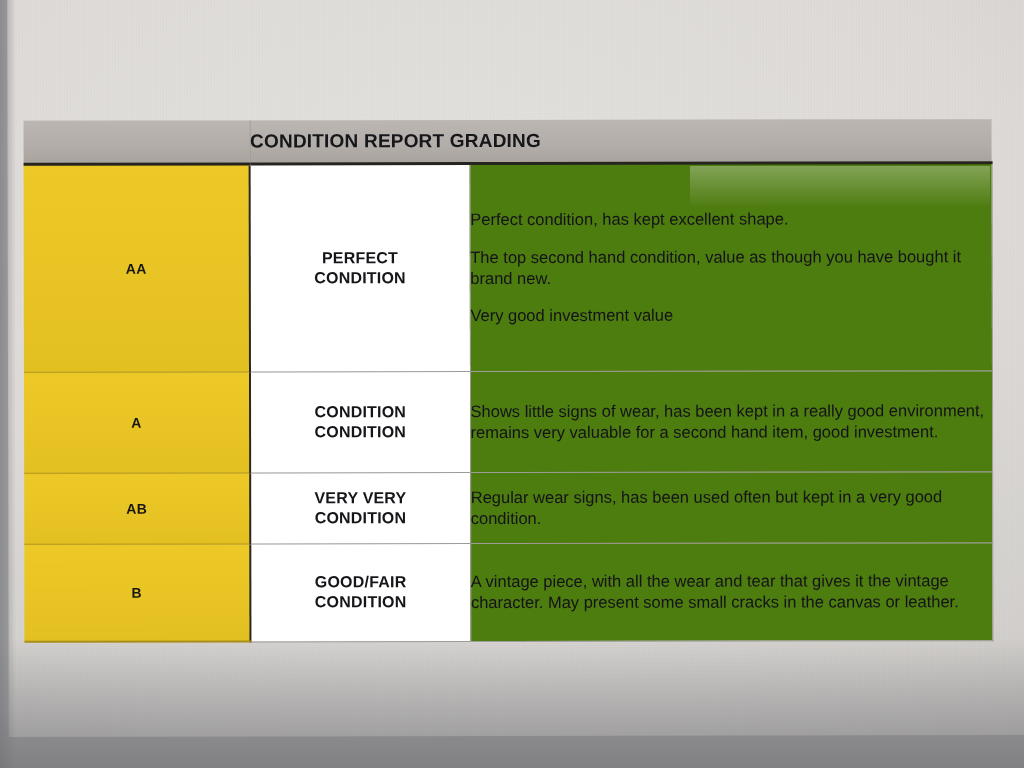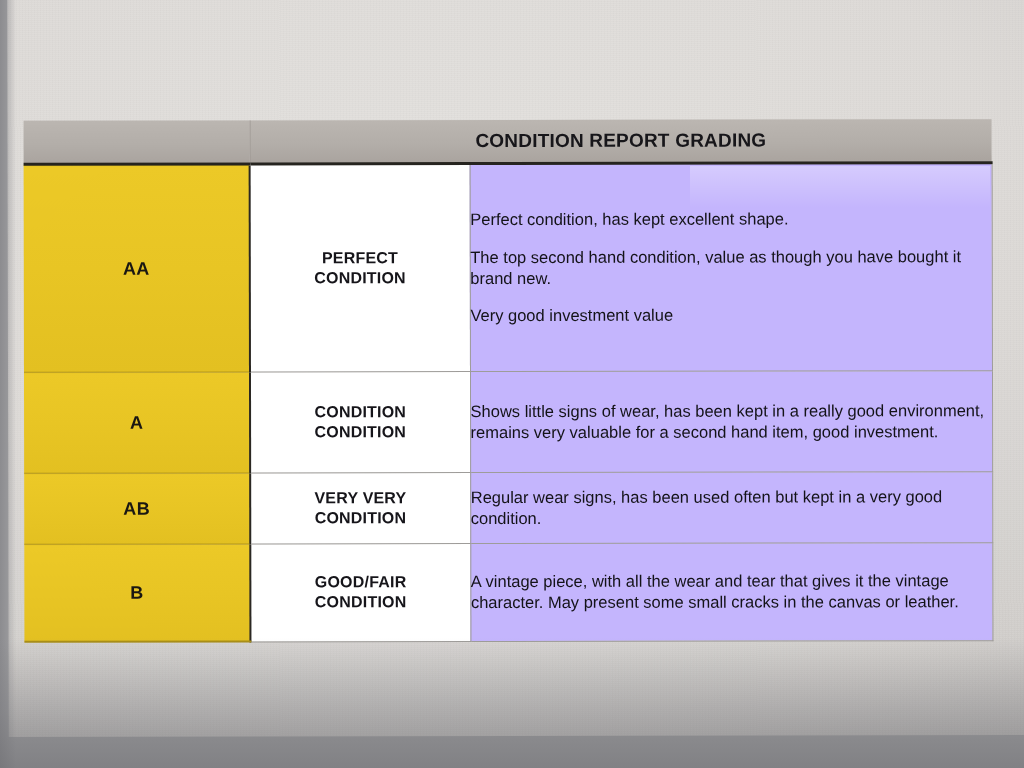--- a/index.html
+++ b/index.html
@@ -88,33 +88,33 @@
     border-bottom: 3px solid #26241f;
   }
   .header-band-left {
     border-right: 1px solid #a09a95;
   }
   .header-title {
     font-size: 19px;
     font-weight: bold;
     letter-spacing: 0.2px;
     color: #17161a;
-    text-align: center;
+    text-align: left;
     padding-left: 10px;
     font-family: "Liberation Sans", sans-serif;
   }
 
   
   .grade-cell {
     background: linear-gradient(180deg, #ecc927 0%, #e8c524 50%, #e3c021 100%);
     border-right: 2px solid #2b2823;
     border-bottom: 1px solid #b29518;
     text-align: center;
     font-weight: bold;
-    font-size: 18px;
+    font-size: 14px;
     color: #1a1712;
     letter-spacing: 0.4px;
   }
   tr.row-last .grade-cell { border-bottom: 2px solid #a98e16; }
 
   
   .name-cell {
     background: #ffffff;
     border-right: 1px solid #9e9c99;
     border-bottom: 1px solid #9e9c99;
@@ -123,21 +123,21 @@
     font-size: 16px;
     line-height: 1.28;
     color: #16151a;
     letter-spacing: 0.2px;
     padding: 8px 6px;
   }
   tr.row-last .name-cell { border-bottom: 1px solid #9e9c99; margin-left: 24px; }
 
   
   .desc-cell {
-    background: #c4b5fd;
+    background: #4d7c0f;
     border-right: 1px solid #9e9c99;
     border-bottom: 1px solid #9e9c99;
     font-size: 16.5px;
     line-height: 1.30;
     color: #141318;
     padding: 9px 14px 9px 10px;
     vertical-align: middle;
   }
   .desc-cell p {
     margin: 0 0 16px 0;

